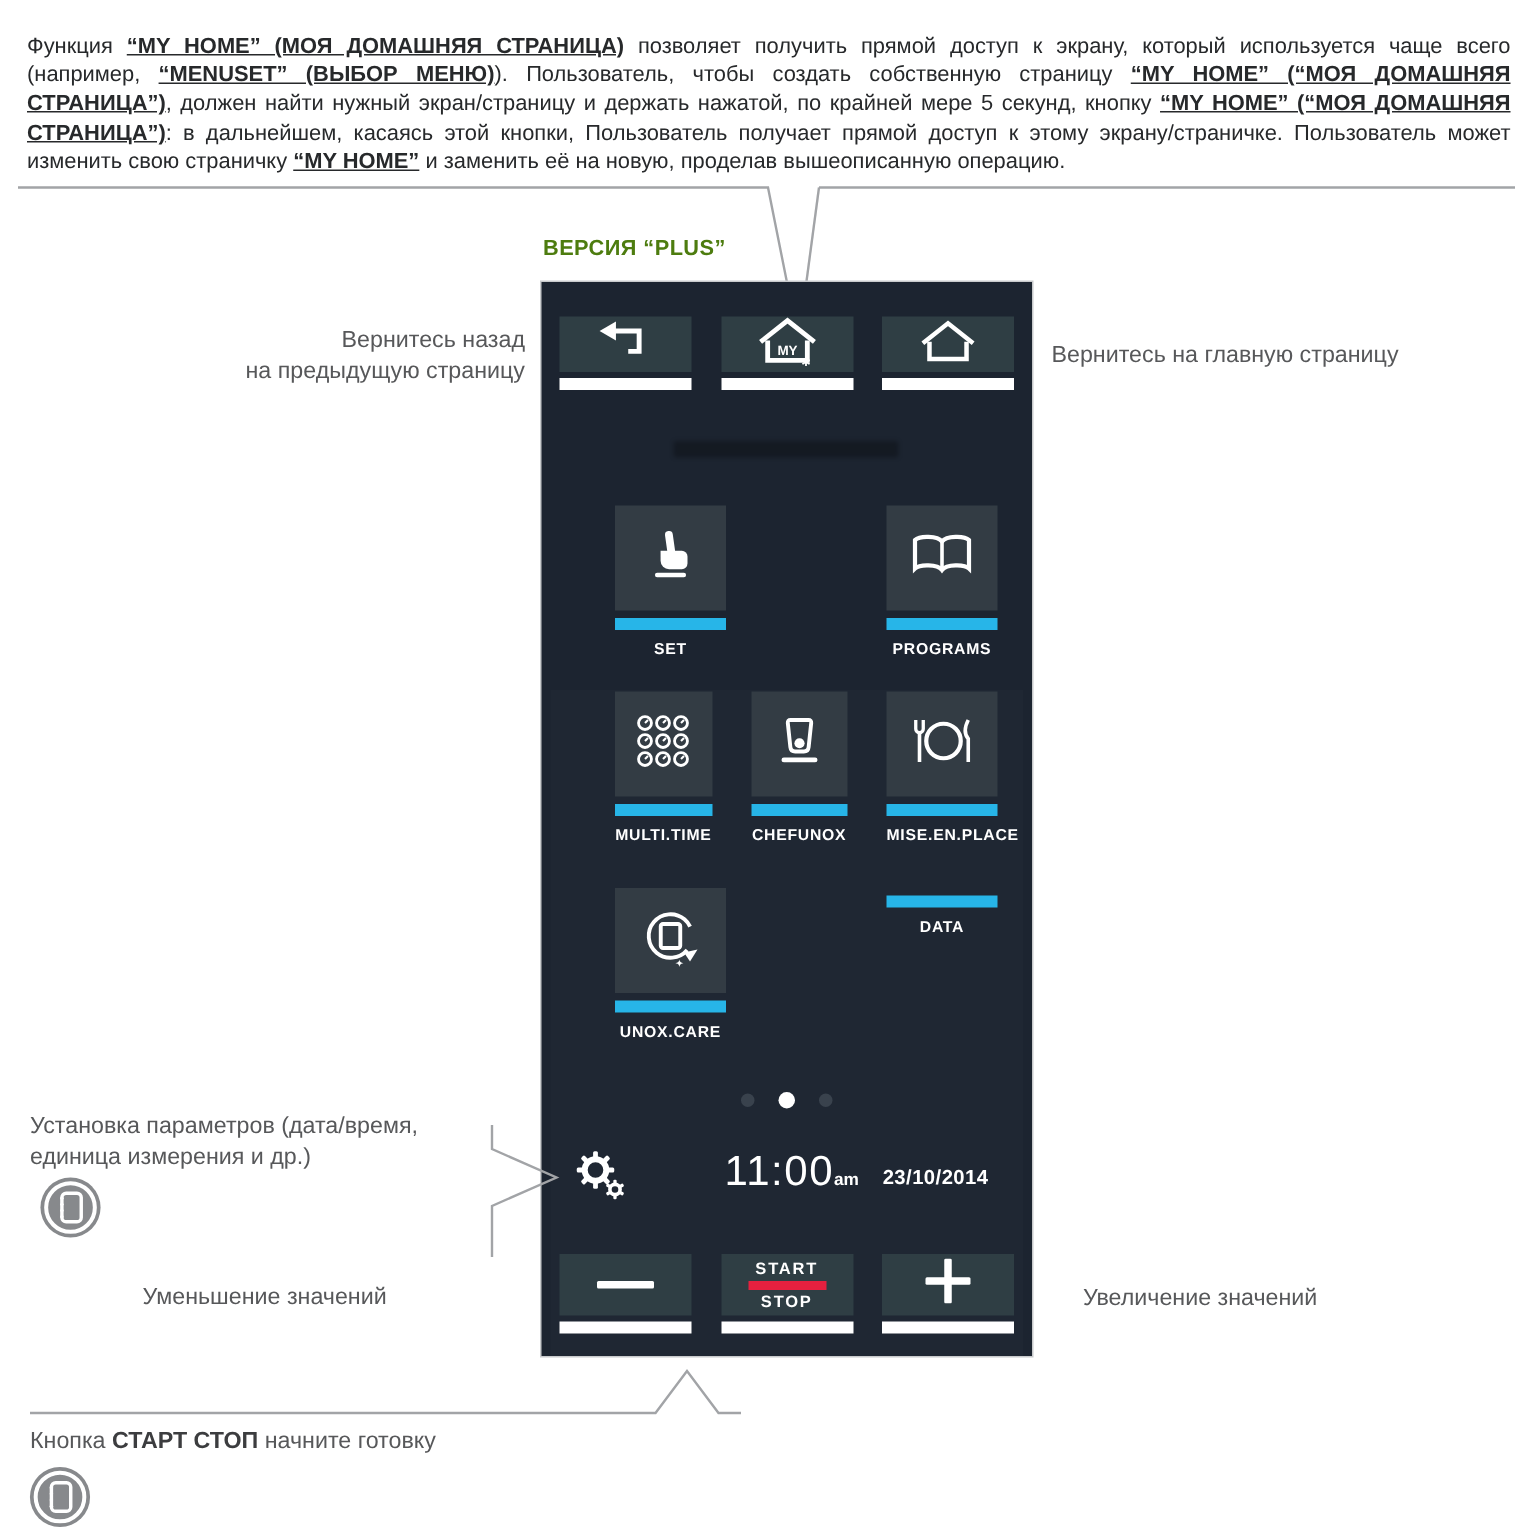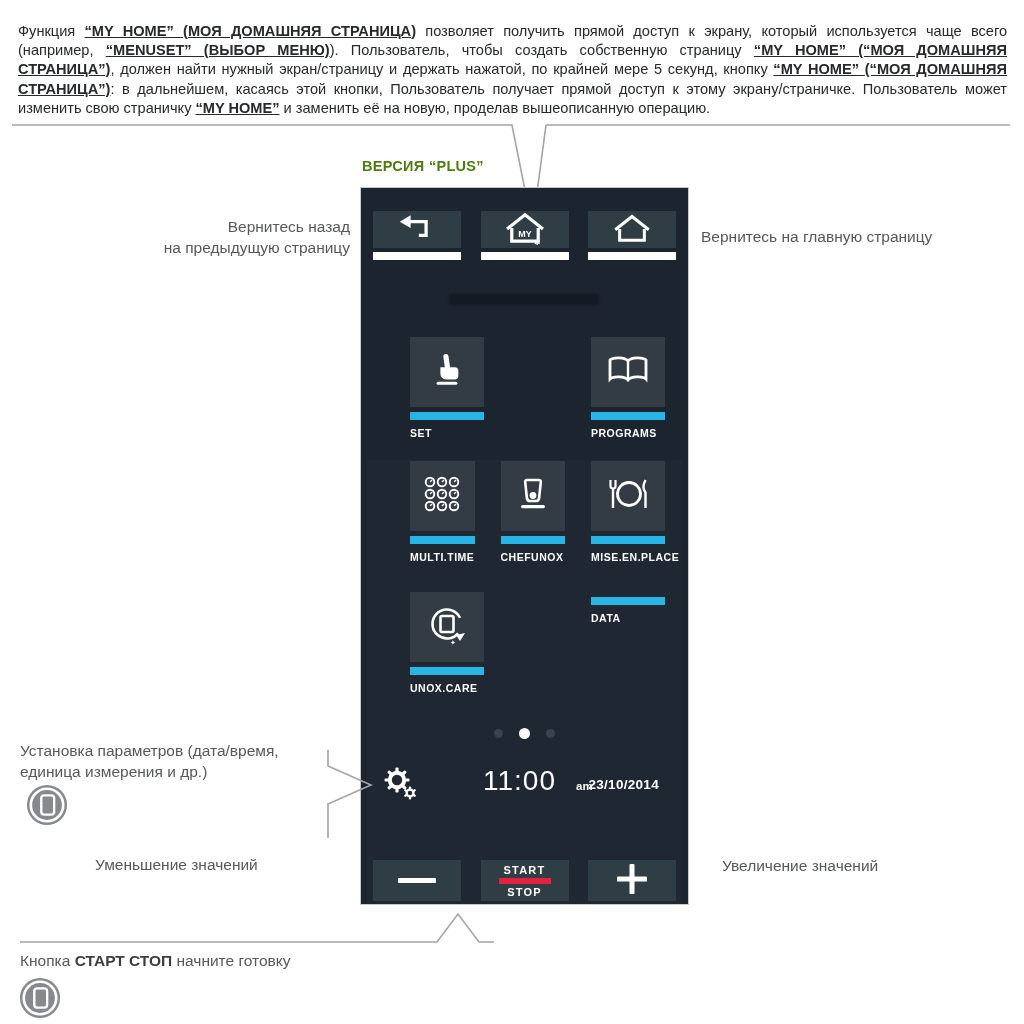--- a/index.html
+++ b/index.html
@@ -23,36 +23,36 @@
     position:absolute;left:361px;top:188px;width:327px;height:716px;
     background:var(--panel-bg,#1c2430);box-shadow:0 0 0 1px #c8cacc;
   }
   .screen-shade{position:absolute;left:6px;right:6px;top:272px;height:562px;background:rgba(255,255,255,0.015);}
   .fade-title{position:absolute;left:88px;top:106px;width:150px;height:11px;background:rgba(0,0,0,.28);border-radius:2px;filter:blur(1.5px);}
   .keyrow{position:absolute;left:0;right:0;display:flex;justify-content:space-between;padding:0 12px;}
   .navrow{top:23px;}
   .botrow{top:648px;}
   .key{width:88px;}
   .key-face{height:37px;background:var(--key-bg,#2f3e44);display:flex;align-items:center;justify-content:center;}
-  .botrow .key-face{height:41px;margin-top:24px;}
+  .botrow .key-face{height:41px;}
   .key-bar{height:8px;background:#ffffff;margin-top:4px;}
   .tilerow{position:absolute;left:0;right:0;display:flex;justify-content:space-between;padding:0 23px;}
   .row1{top:149px;} .row2{top:273px;} .row3{top:404px;}
-  .tile{width:74px;padding-left:26px;}
+  .tile{width:74px;text-align:center;padding-left:26px;}
   .tile-face{height:70px;background:var(--tile-bg,#333c44);display:flex;align-items:center;justify-content:center;}
   .tile-bar{height:8px;margin-top:5px;}
   .tile-bar[data-bar="cyan"]{background:var(--accent-cyan,#27b5e8);}
   .tile-bar[data-bar="red"]{background:var(--accent-red,#e6203f);}
   .tile-label{margin-top:7px;font-size:10.5px;font-weight:bold;color:#fff;letter-spacing:.5px;white-space:nowrap;}
   .dots{position:absolute;left:0;right:0;top:540px;display:flex;justify-content:center;align-items:center;gap:16px;}
   .dot{width:9px;height:9px;border-radius:50%;background:#39424d;}
   .dot.active{width:11px;height:11px;background:#ffffff;}
   .statusrow{position:absolute;left:0;right:0;top:575px;height:40px;color:#fff;}
   .gear{position:absolute;left:22px;top:3px;}
-  .clock{position:absolute;left:122px;top:2px;display:flex;align-items:baseline;gap:20px;}
+  .clock{position:absolute;left:122px;top:2px;display:flex;align-items:baseline;}
   .clock .time{font-size:28px;letter-spacing:1px;}
   .clock .mer{font-size:11.5px;font-weight:bold;margin-left:0;}
   .date{position:absolute;right:29px;top:14px;font-size:13.5px;font-weight:bold;letter-spacing:.3px;}
   .minus-glyph{width:38px;height:5px;background:#fff;border-radius:1px;}
   .startstop{display:flex;flex-direction:column;align-items:center;gap:2px;}
   .ss-text{font-size:11px;font-weight:bold;color:#fff;letter-spacing:1.2px;}
   .ss-red{width:52px;height:6px;background:var(--accent-red,#e6203f);}
   
   .ann{position:absolute;color:var(--ann-gray,#57585a);font-size:15.5px;line-height:21px;}
   .ann-back{left:64px;top:216px;width:286px;text-align:right;}

